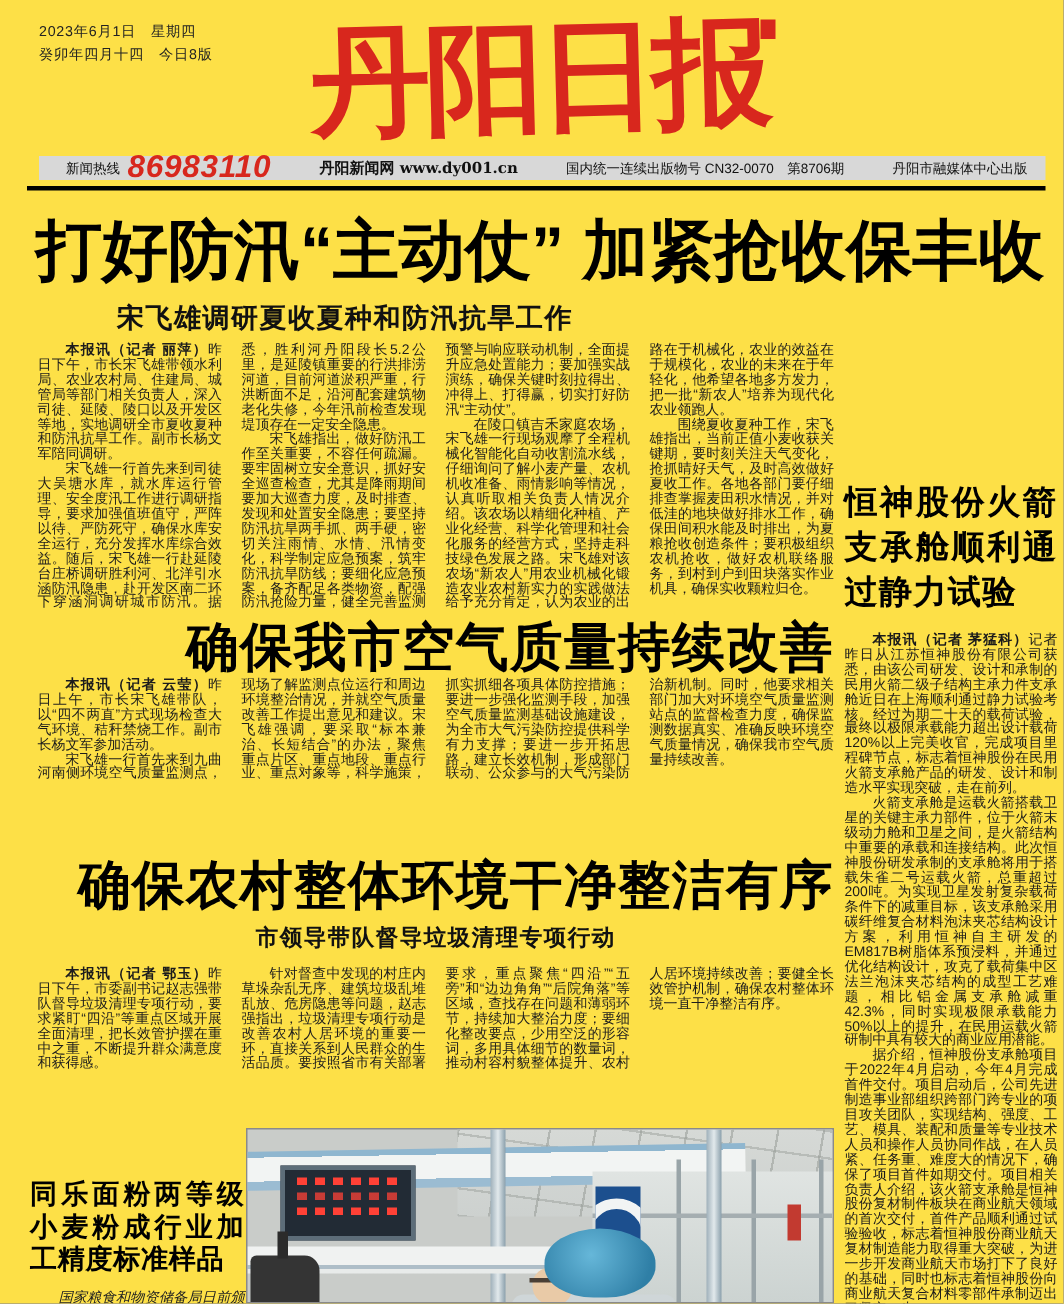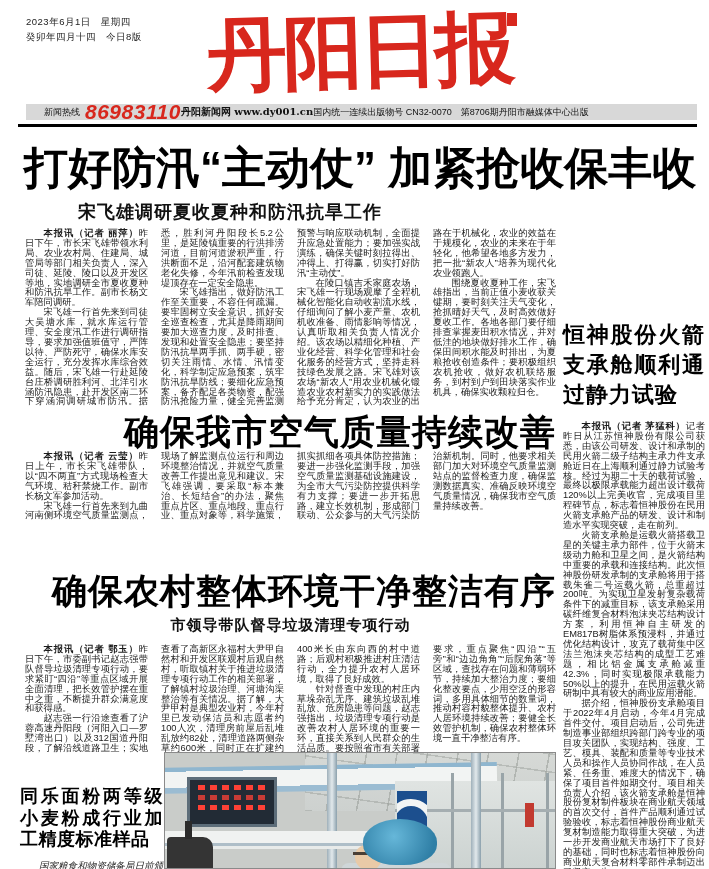--- a/index.html
+++ b/index.html
@@ -1,31 +1,31 @@
 <!DOCTYPE html>
 <html><head>
 <meta charset="utf-8">
 <style>
   * { margin:0; padding:0; box-sizing:border-box; }
   html,body { background:#888; }
   .page {
     position:relative; width:709px; height:869px; margin:0 auto;
-    background:#ffffff; overflow:hidden;
+    background:#fde047; overflow:hidden;
     font-family:"Liberation Sans", sans-serif; color:#1a1a1a;
   }
   
   .dateblock { position:absolute; left:26px; top:14px; font-size:9.5px; line-height:15px; color:#222; letter-spacing:.5px; }
   .weather { position:absolute; left:15px; top:56px; width:130px; font-family:"DejaVu Serif",serif; font-style:italic;
              font-size:10px; line-height:16px; color:#222; text-indent:1.6em; }
   .mast-title { position:absolute; left:183px; top:0px; width:352px; height:104px; text-align:center;
                 font-family:"DejaVu Serif",serif; font-weight:bold; color:#d8271d;
                 font-size:80px; line-height:102px; letter-spacing:-4px; transform:rotate(-1.5deg); }
   .mast-seal { position:absolute; left:507px; top:13px; width:10px; height:13px; background:#d8271d; }
   .infobar { position:absolute; left:26px; top:104px; width:671px; height:16px; background:#d8d8d8;
-             display:flex; align-items:center; justify-content:flex-start; padding:0 12px 0 18px;
+             display:flex; align-items:center; justify-content:space-between; padding:0 12px 0 18px;
              font-size:9px; color:#111; white-space:nowrap; }
   .hotline { display:flex; align-items:center; }
   .hotline-num { color:#d8271d; font-weight:bold; font-style:italic; font-size:21px; margin-left:5px; letter-spacing:.5px; }
   .site { font-weight:bold; font-family:"DejaVu Serif",serif; font-size:10px; }
   .rule { position:absolute; left:18px; top:124px; width:679px; height:3px; background:#000; }
   
   .body-cols { column-count:4; column-gap:13px; font-size:9.3px; line-height:9.9px; text-align:justify; color:#1c1c1c; }
   .body-cols p { margin:0; text-indent:2em; }
   .lead { font-weight:bold; }
   
@@ -130,21 +130,20 @@
       <p><b class="lead">本报讯（记者 云莹）</b><span>昨日上午，市长宋飞雄带队，以“四不两直”方式现场检查大气环境、秸秆禁烧工作。副市长杨文军参加活动。</span></p>
       <p>宋飞雄一行首先来到九曲河南侧环境空气质量监测点，现场了解监测点位运行和周边环境整治情况，并就空气质量改善工作提出意见和建议。宋飞雄强调，要采取“标本兼治、长短结合”的办法，聚焦重点片区、重点地段、重点行业、重点对象等，科学施策，抓实抓细各项具体防控措施；要进一步强化监测手段，加强空气质量监测基础设施建设，为全市大气污染防控提供科学有力支撑；要进一步开拓思路，建立长效机制，形成部门联动、公众参与的大气污染防治新机制。同时，他要求相关部门加大对环境空气质量监测站点的监督检查力度，确保监测数据真实、准确反映环境空气质量情况，确保我市空气质量持续改善。</p>
     </div>
   </div>
 
   <div class="village">
     <h2 class="ctr-head">确保农村整体环境干净整洁有序</h2>
     <div class="ctr-sub">市领导带队督导垃圾清理专项行动</div>
     <div class="body-cols">
       <p><b class="lead">本报讯（记者 鄂玉）</b><span>昨日下午，市委副书记赵志强带队督导垃圾清理专项行动，要求紧盯“四沿”等重点区域开展全面清理，把长效管护摆在重中之重，不断提升群众满意度和获得感。</span></p>
-      <p>赵志强一行沿途查看了沪蓉高速丹阳段（河阳入口—罗墅湾出口）以及312国道丹阳段，了解沿线道路卫生；实地查看了高新区永福村大尹甲自然村和开发区联观村后观自然村，听取镇村关于推进垃圾清理专项行动工作的相关部署，了解镇村垃圾治理、河塘沟渠整治等有关情况。据了解，大尹甲村是典型农业村，今年村里已发动保洁员和志愿者约100人次，清理房前屋后乱堆乱放约82处，清理道路两侧杂草约600米，同时正在扩建约400米长由东向西的村中道路；后观村积极推进村庄清洁行动，全力提升农村人居环境，取得了良好成效。</p>
       <p>针对督查中发现的村庄内草垛杂乱无序、建筑垃圾乱堆乱放、危房隐患等问题，赵志强指出，垃圾清理专项行动是改善农村人居环境的重要一环，直接关系到人民群众的生活品质。要按照省市有关部署要求，重点聚焦“四沿”“五旁”和“边边角角”“后院角落”等区域，查找存在问题和薄弱环节，持续加大整治力度；要细化整改要点，少用空泛的形容词，多用具体细节的数量词，推动村容村貌整体提升、农村人居环境持续改善；要健全长效管护机制，确保农村整体环境一直干净整洁有序。</p>
     </div>
   </div>
 
   <div class="flour">
     <h2>同乐面粉两等级小麦粉成行业加工精度标准样品</h2>
     <div class="flour-intro">国家粮食和物资储备局日前颁布小麦特制粉、标准粉行业加工精度标准样品……</div>
   </div>
 
   <div class="photo">

